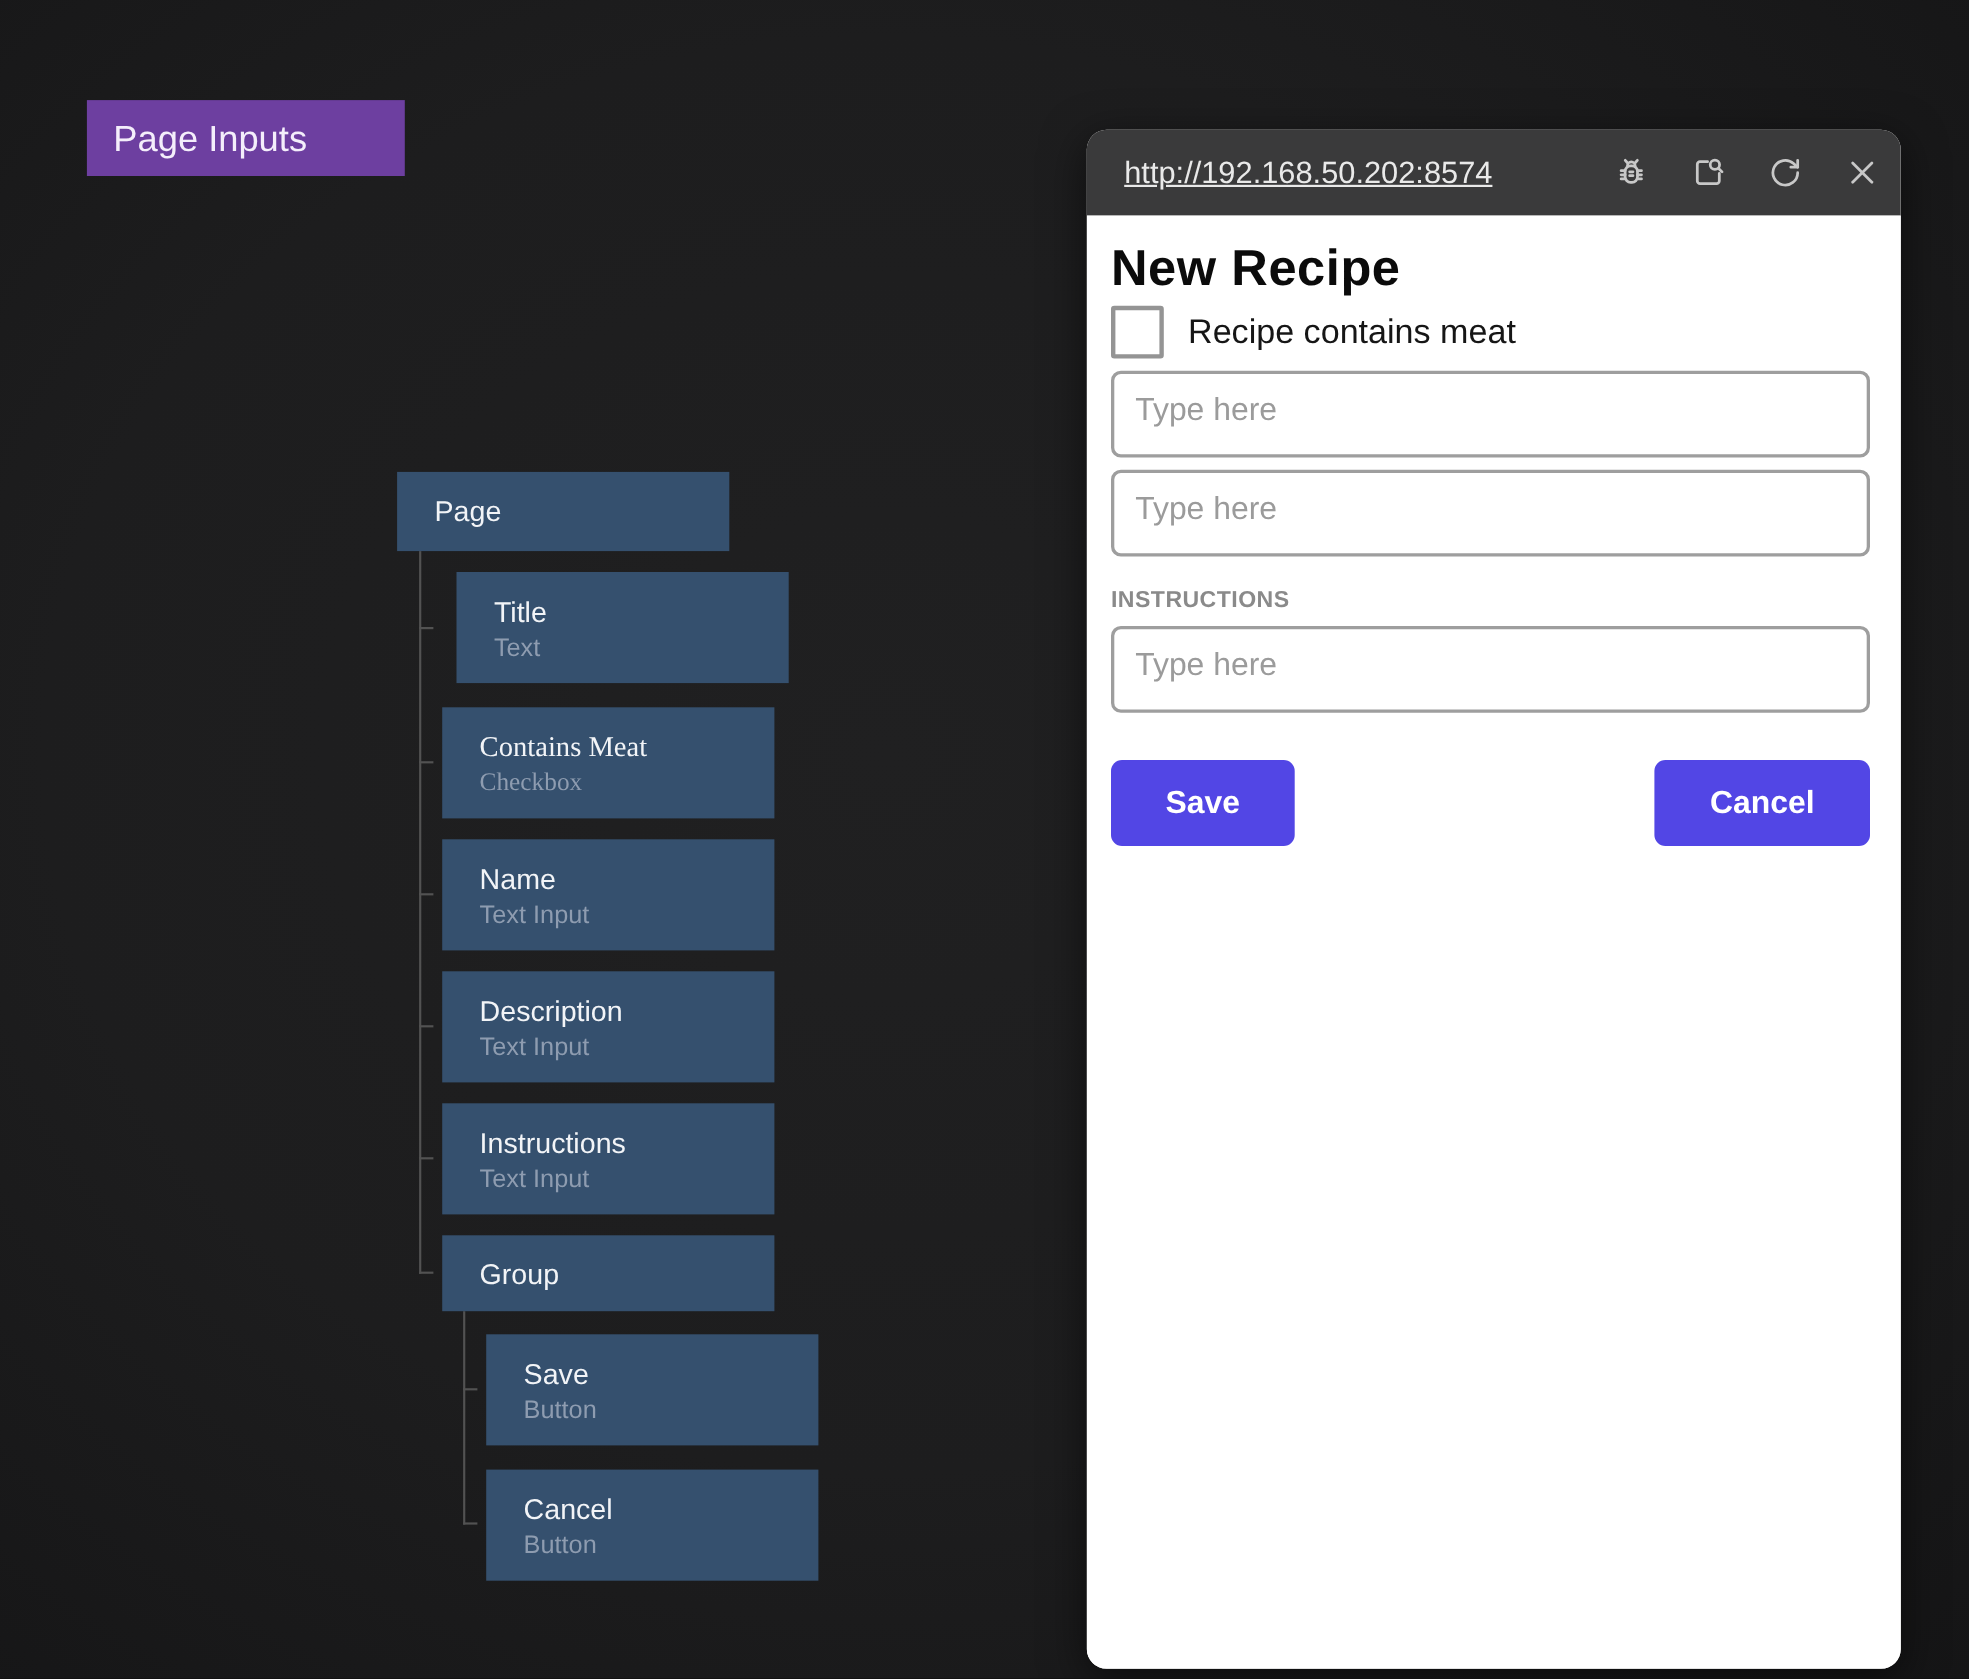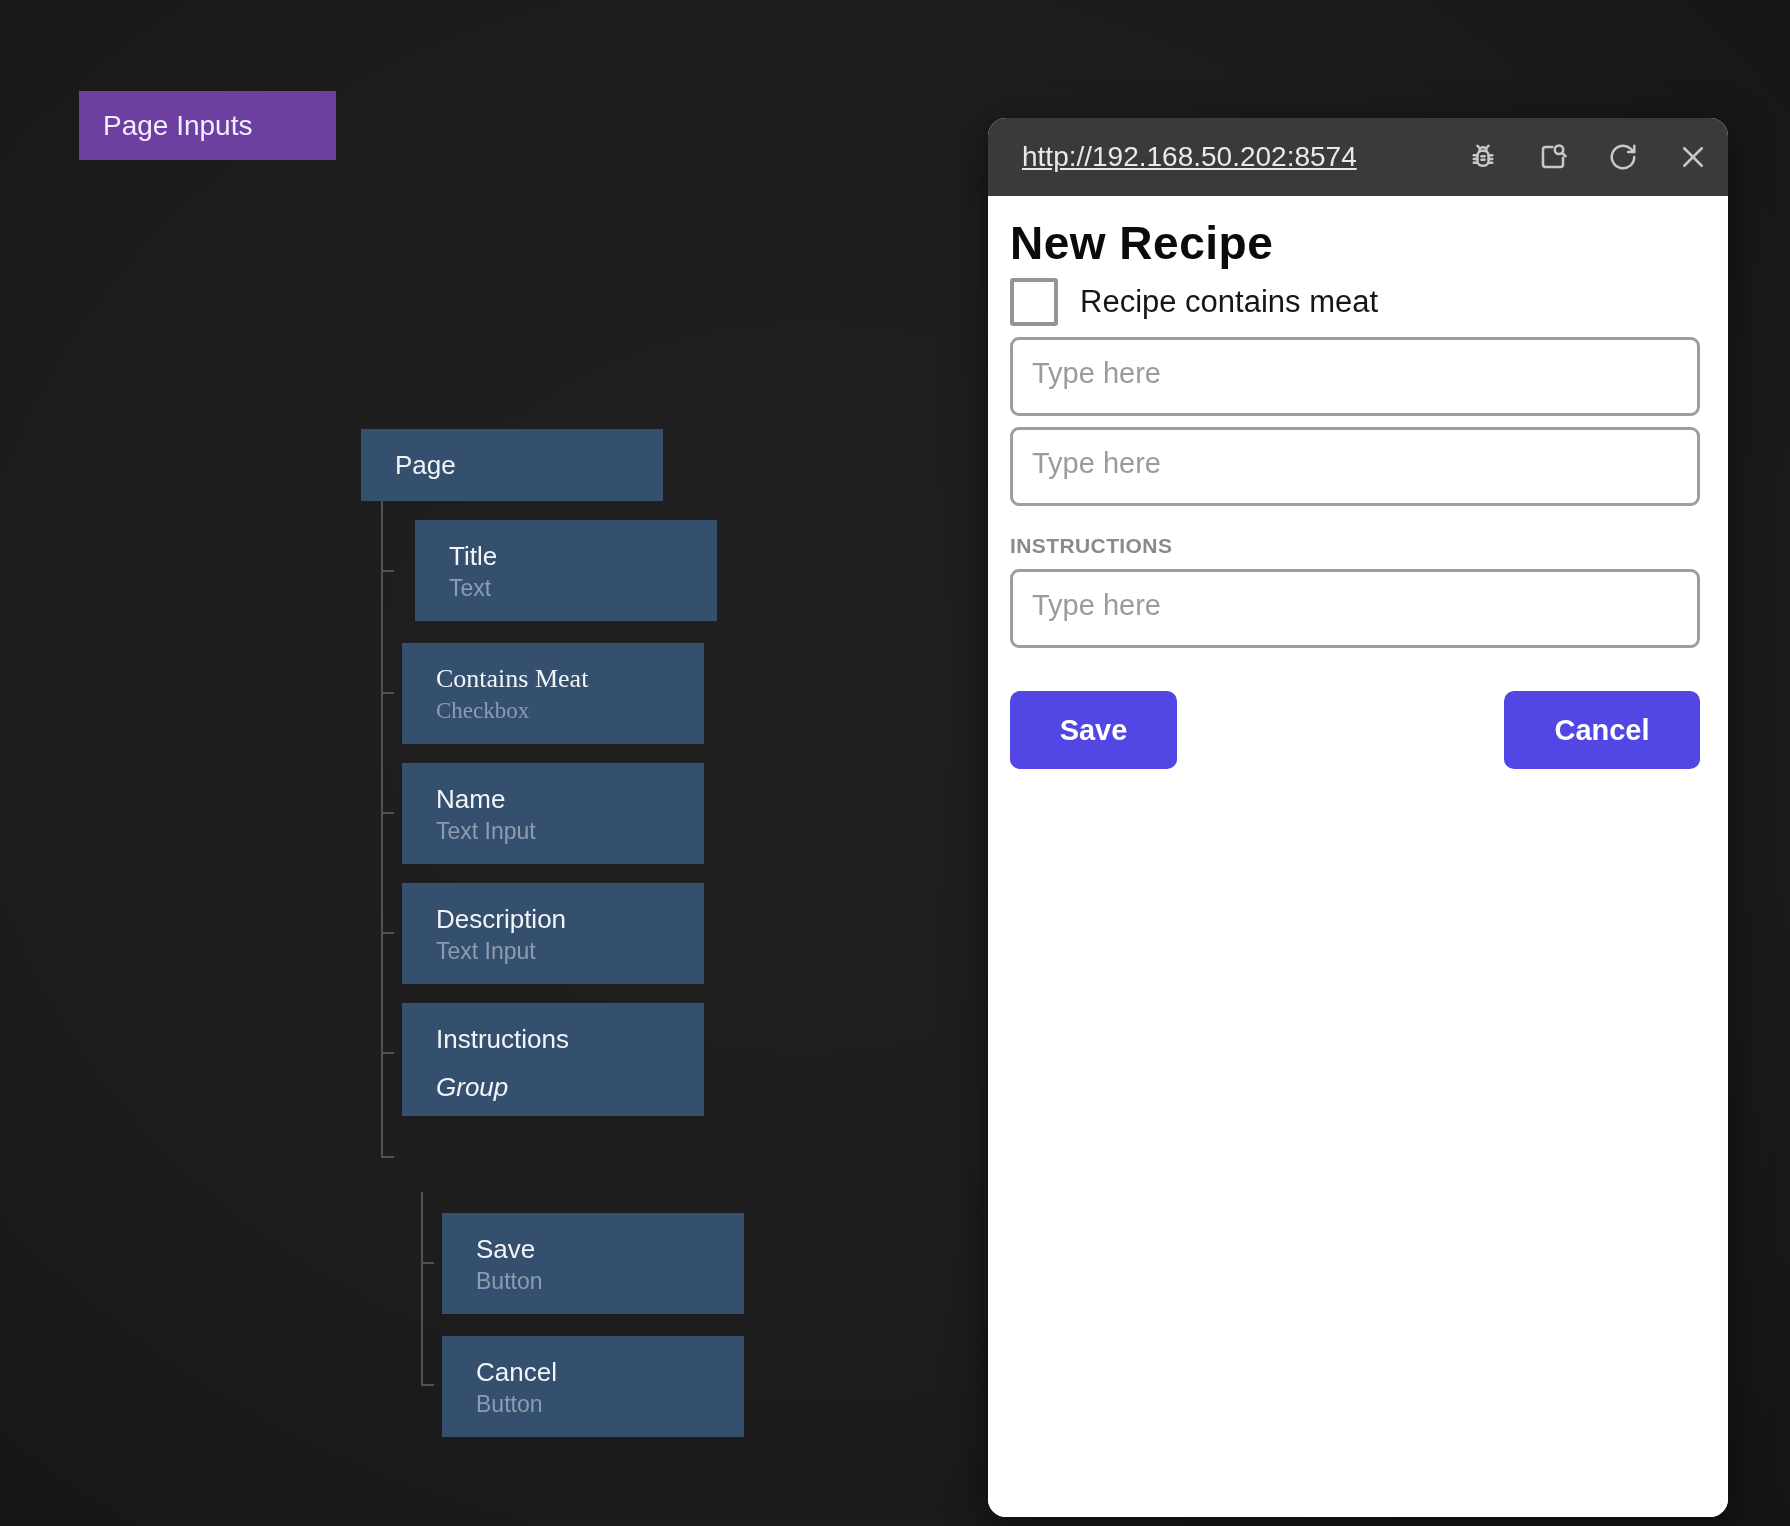--- a/index.html
+++ b/index.html
@@ -9,22 +9,22 @@
     --placeholder:#9b9b9b;
   }
   html,body{margin:0;padding:0;background:#111;}
   .canvas{
     position:relative; width:1790px; height:1526px; overflow:hidden;
     background:radial-gradient(ellipse at 45% 45%, #202021 0%, var(--bg) 55%, #151516 100%);
     font-family:"Liberation Sans", sans-serif;
   }
   
   .badge{
-    position:absolute; left:79px; top:91px; width:257px; height:69px;
-    background:var(--badge); color:#f4eefb; font-size:28px;
+    position:absolute; left:79px; top:91px; width:289px; height:69px;
+    background:var(--badge); color:#f4eefb; font-size:33px;
     display:flex; align-items:center; padding-left:24px; box-sizing:border-box;
   }
   .node{
     position:absolute; width:302px; background:var(--node); box-sizing:border-box;
     padding:0 0 0 34px; display:flex; flex-direction:column; justify-content:center;
     cursor:pointer;
   }
   .node.two{height:101px;} .node.one{height:72px;}
   .node-title{color:var(--node-text); font-size:26px; line-height:34px;}
   .node-sub{color:var(--node-sub); font-size:23px; line-height:30px;}
@@ -113,21 +113,21 @@
     <div class="node-sub">Text Input</div>
   </div>
   <div class="node two" style="left:402px; top:883px;">
     <div class="node-title">Description</div>
     <div class="node-sub">Text Input</div>
   </div>
   <div class="node two" style="left:402px; top:1003px;">
     <div class="node-title">Instructions</div>
     <div class="node-sub">Text Input</div>
   </div>
-  <div class="node one" style="left:402px; top:1057px; height:59px;font-style:italic;">
+  <div class="node one" style="left:402px; top:1123px; height:69px;">
     <div class="node-title">Group</div>
   </div>
   <div class="node two" style="left:442px; top:1213px;">
     <div class="node-title">Save</div>
     <div class="node-sub">Button</div>
   </div>
   <div class="node two" style="left:442px; top:1336px;">
     <div class="node-title">Cancel</div>
     <div class="node-sub">Button</div>
   </div>

